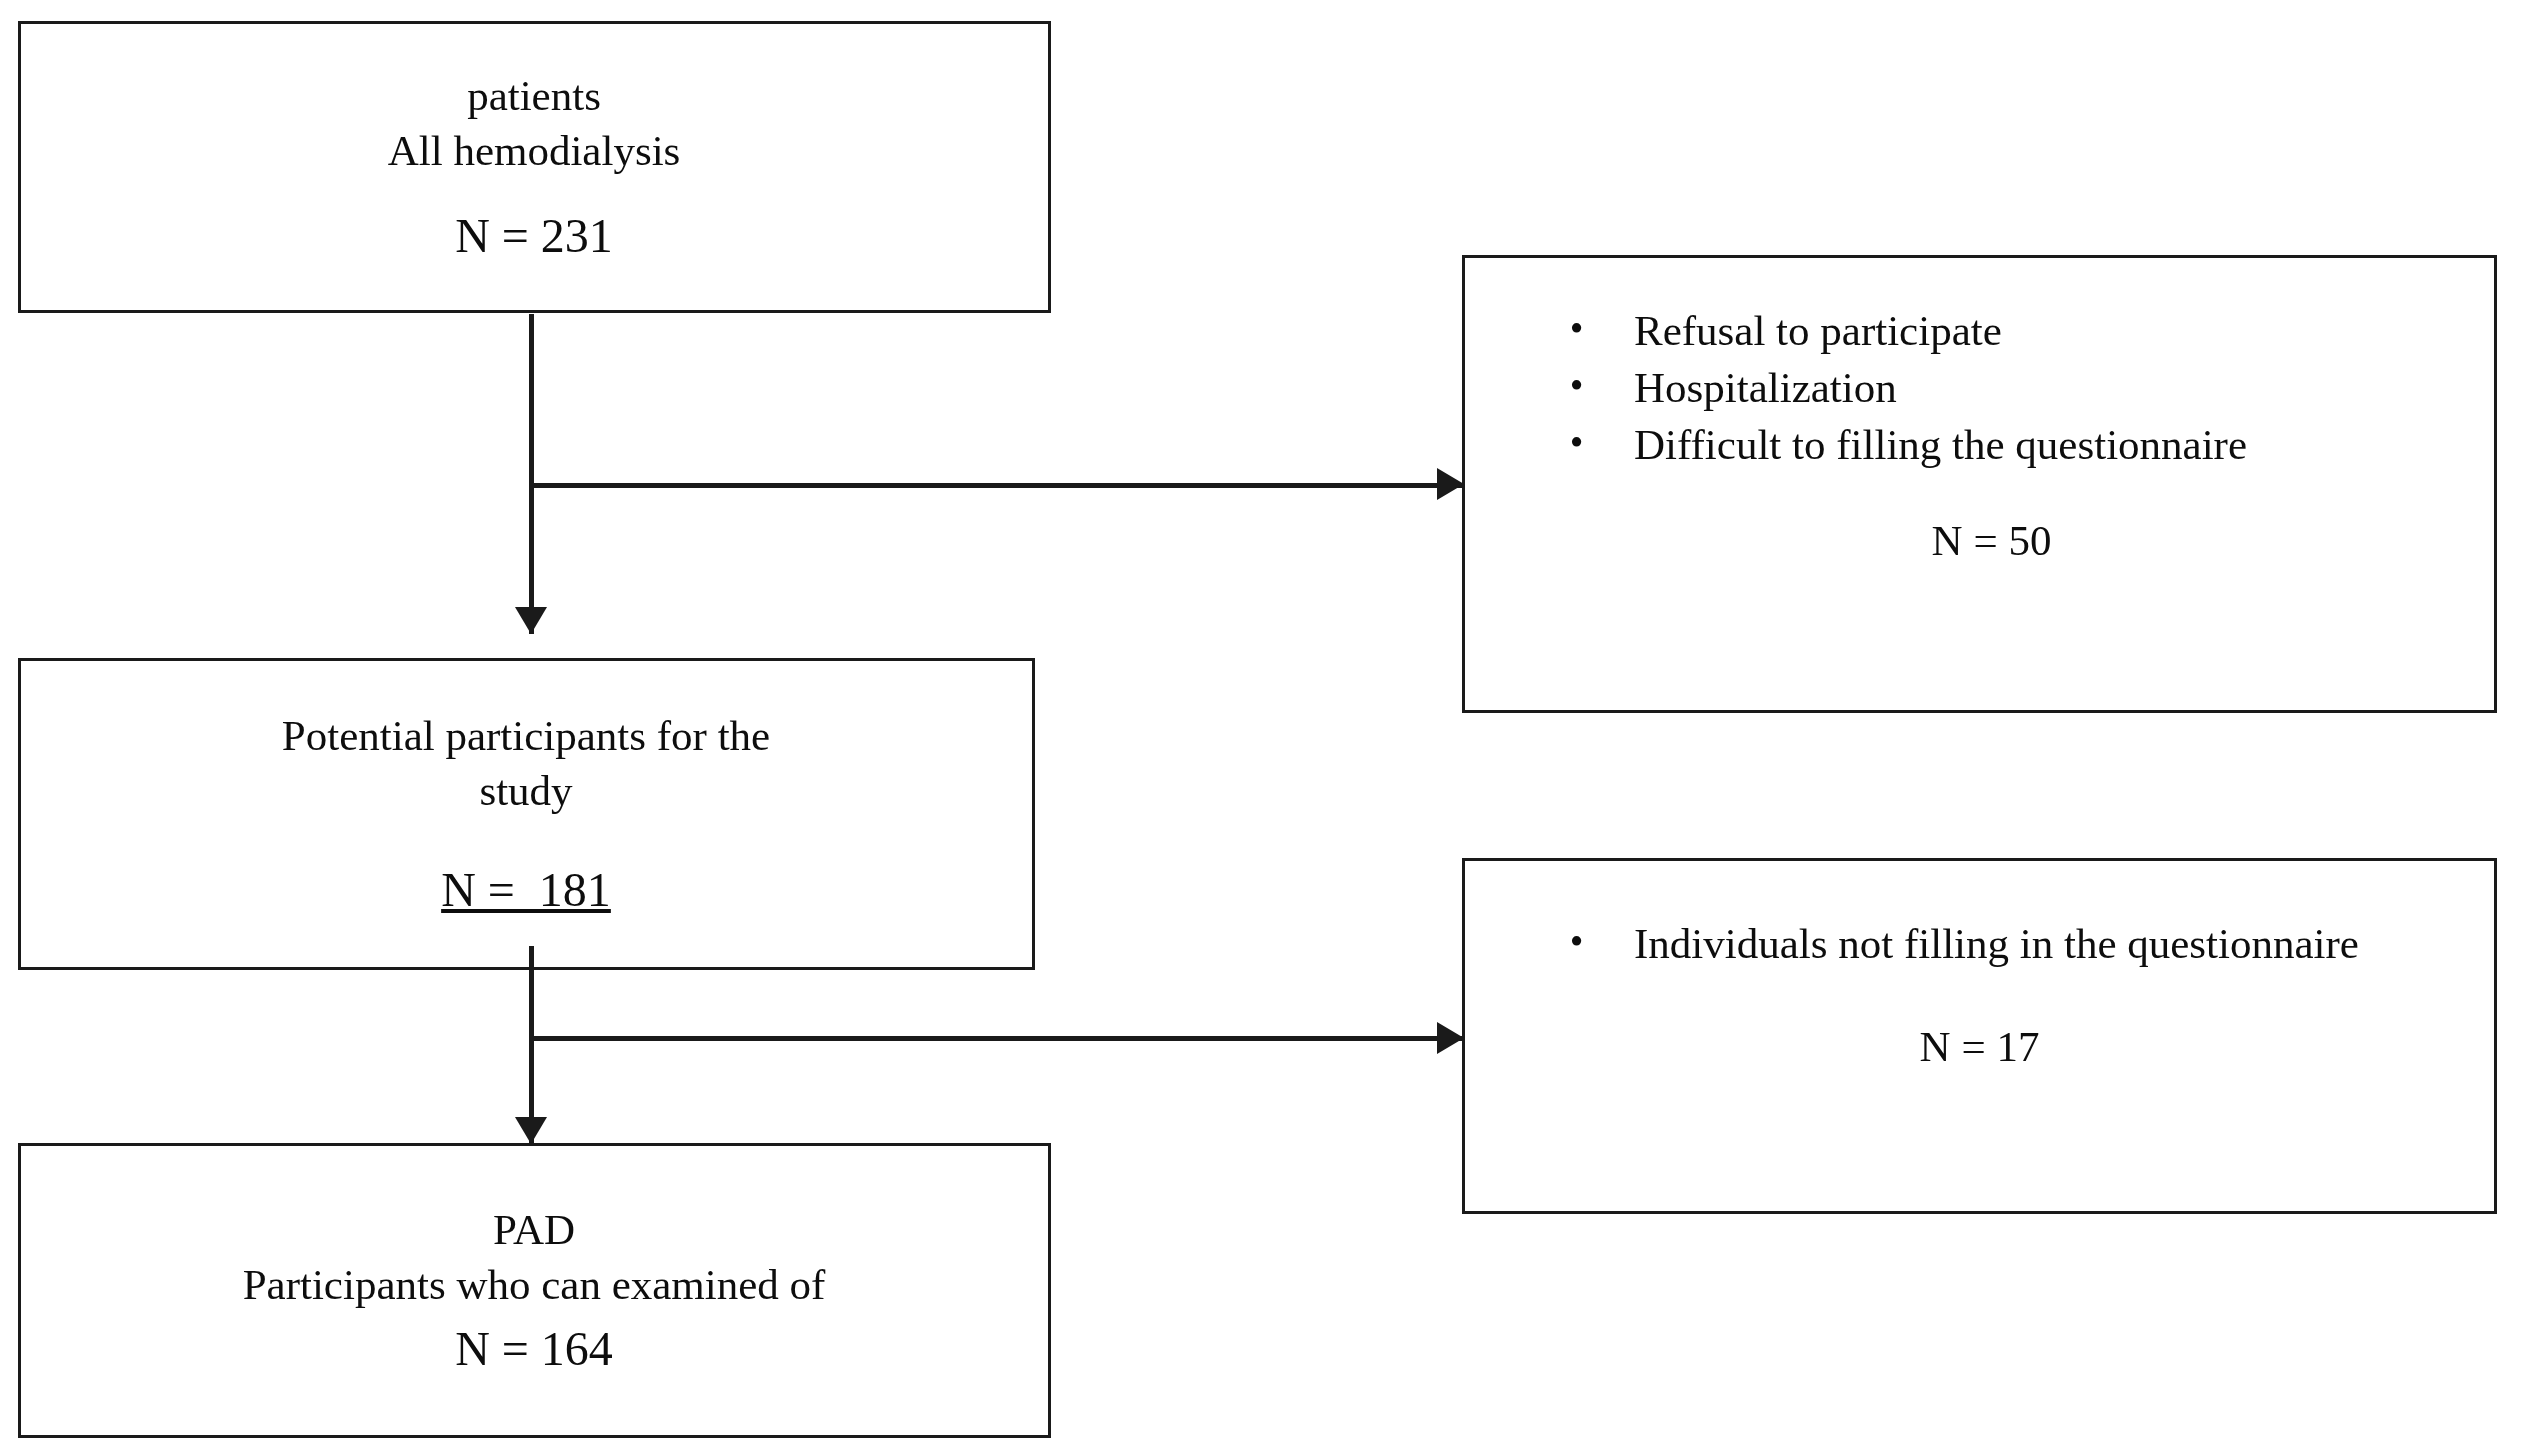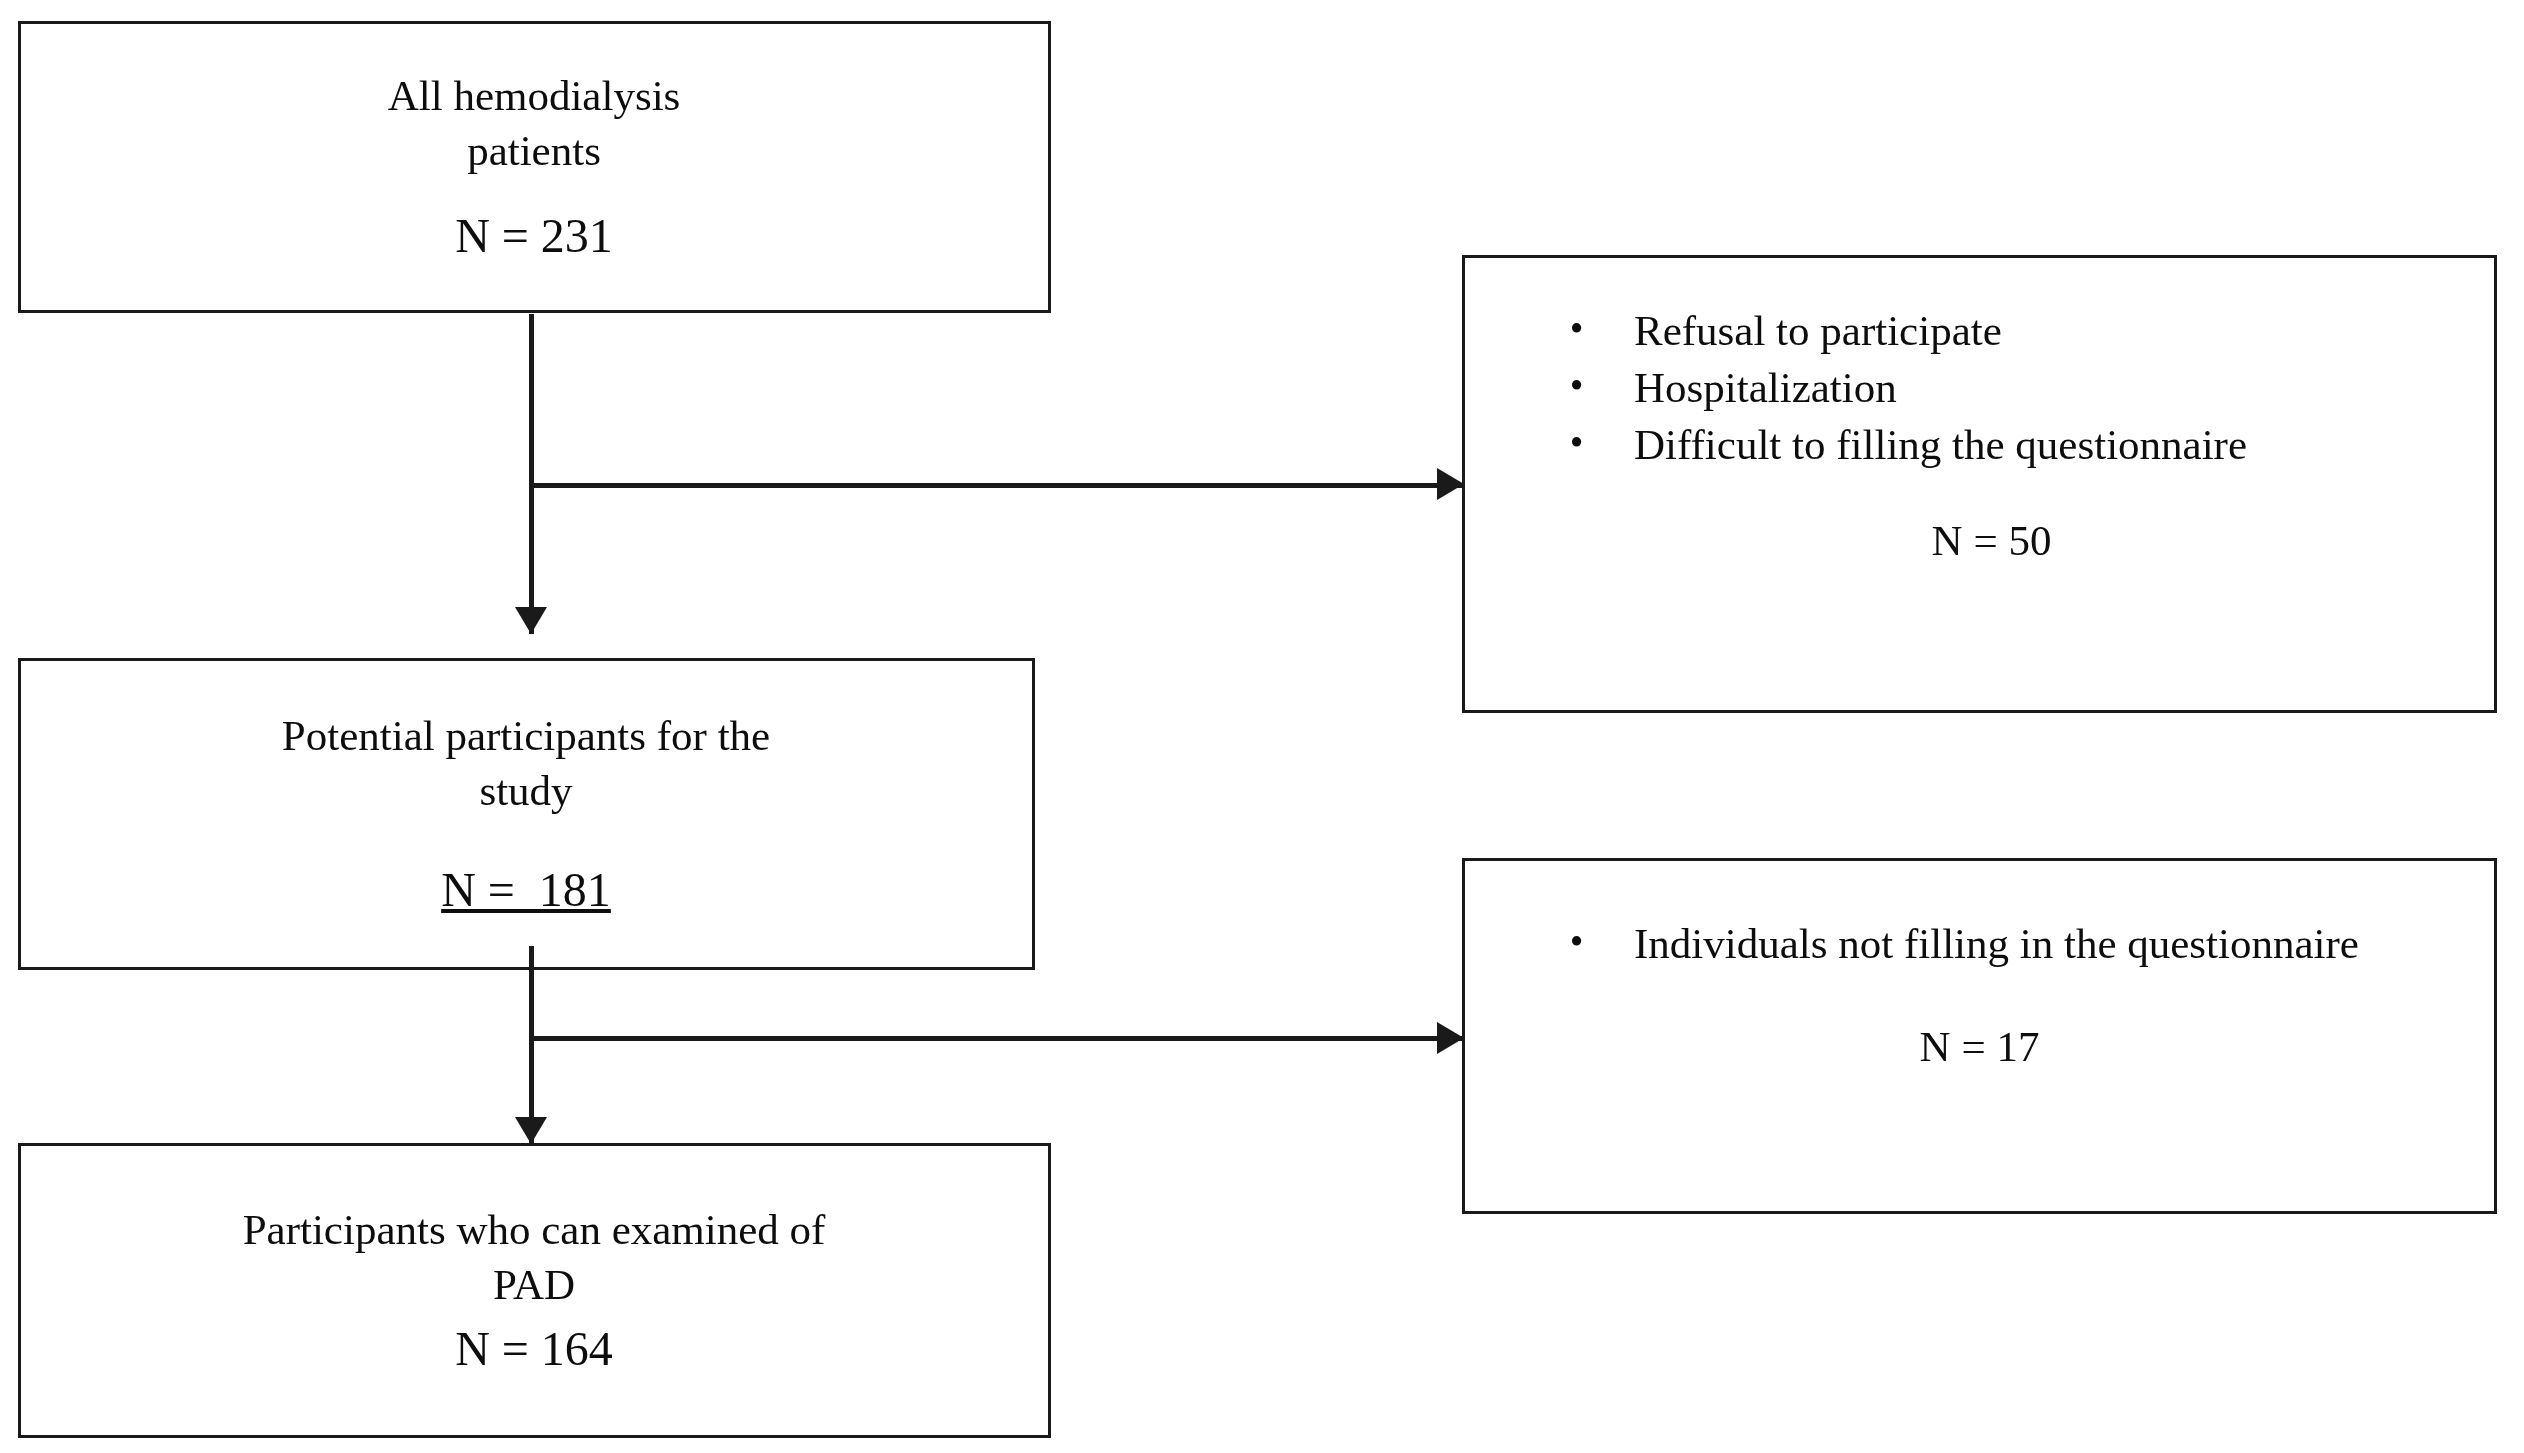--- a/index.html
+++ b/index.html
@@ -184,38 +184,38 @@
   #arrow-right-1 { left: 1437px; top: 468px; }
   #arrow-right-2 { left: 1437px; top: 1022px; }
 </style>
 </head>
 <body>
 
 <div id="canvas">
 
   <div class="node" id="box-all-patients">
     <div class="node-lines">
+      <span class="node-line">patients</span>
       <span class="node-line">All hemodialysis</span>
-      <span class="node-line">patients</span>
       <span class="node-count">N = 231</span>
     </div>
   </div>
 
   <div class="node" id="box-potential">
     <div class="node-lines">
       <span class="node-line">Potential participants for the</span>
       <span class="node-line">study</span>
       <span class="node-count">N =  181</span>
     </div>
   </div>
 
   <div class="node" id="box-final">
     <div class="node-lines">
+      <span class="node-line">PAD</span>
       <span class="node-line">Participants who can examined of</span>
-      <span class="node-line">PAD</span>
       <span class="node-count">N = 164</span>
     </div>
   </div>
 
   <div class="node" id="box-excl-1">
     <ul class="excl-list">
       <li class="excl-item">
         <span class="excl-bullet">•</span>
         <span>Refusal to participate</span>
       </li>

